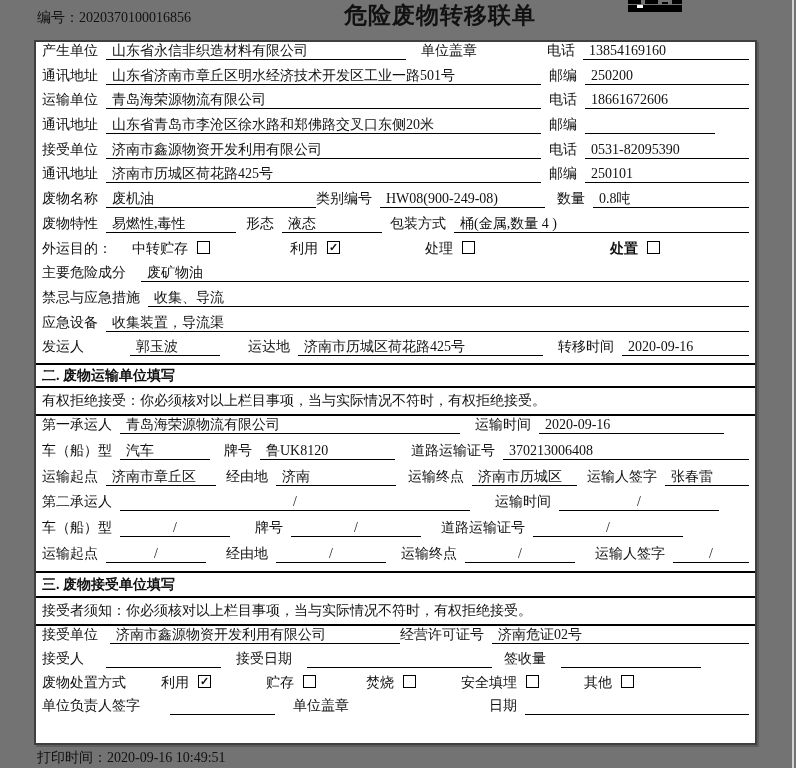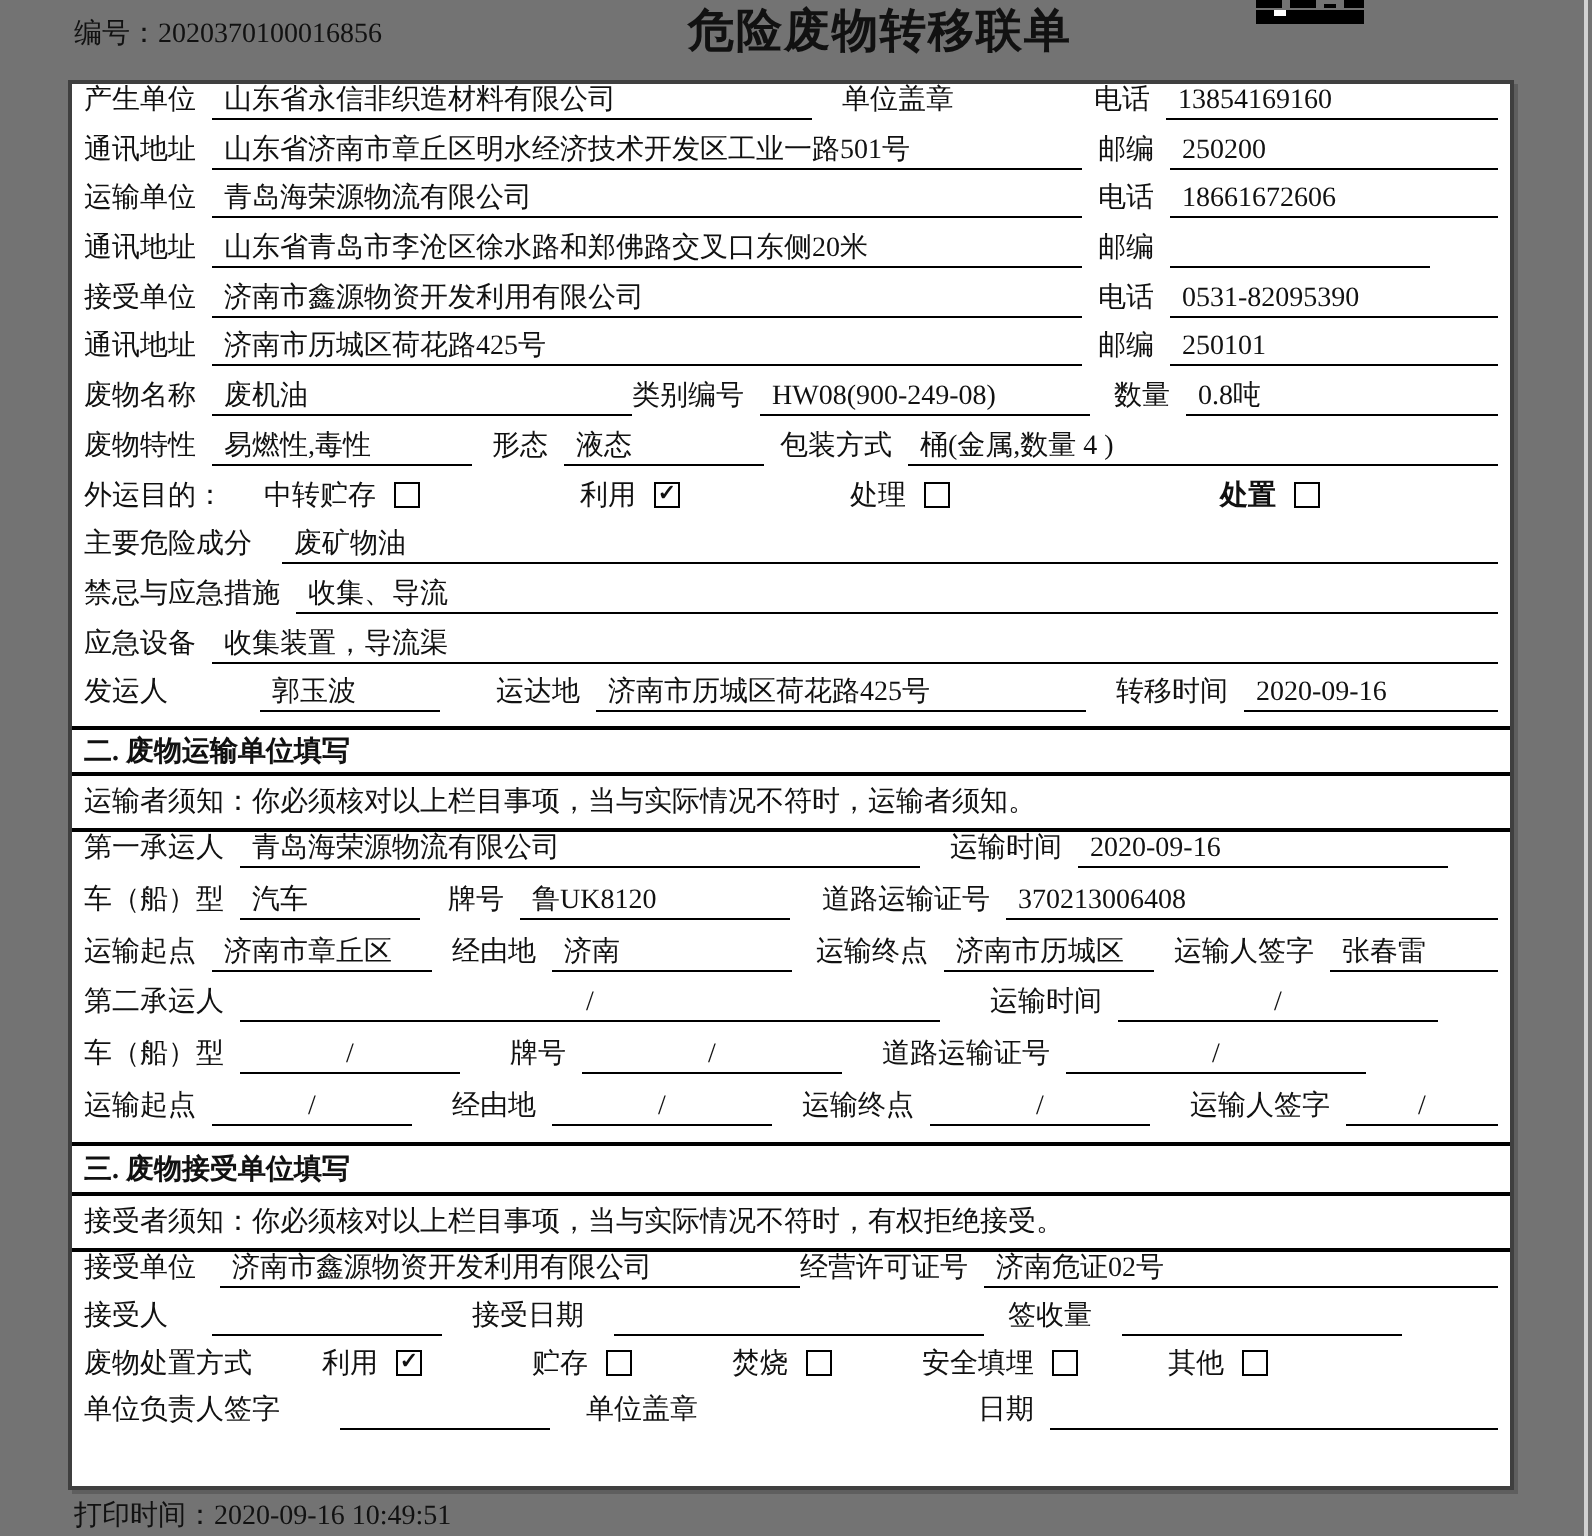--- a/index.html
+++ b/index.html
@@ -204,21 +204,21 @@
             <span class="lab" style="margin-left: 28px;">运达地</span>
             <span class="val fixed" style="width: 245px;">济南市历城区荷花路425号</span>
             <span class="lab" style="margin-left: 15px;">转移时间</span>
             <span class="val">2020-09-16</span>
           </div>
         </div>
     </div>
 
     <div class="section">
       <div class="sec-title bt" id="title-1">二. 废物运输单位填写</div>
-      <div class="notice">运输者须知：你必须核对以上栏目事项，当与实际情况不符时，运输者须知。</div>
+      <div class="notice">有权拒绝接受：你必须核对以上栏目事项，当与实际情况不符时，有权拒绝接受。</div>
       <div class="rows" id="rows-1">
           <div class="row">
             <span class="lab">第一承运人</span>
             <span class="val fixed" style="width: 340px;">青岛海荣源物流有限公司</span>
             <span class="lab" style="margin-left: 15px;">运输时间</span>
             <span class="val fixed" style="width: 185px;">2020-09-16</span>
           </div>
           <div class="row">
             <span class="lab">车（船）型</span>
             <span class="val fixed" style="width: 90px;">汽车</span>

